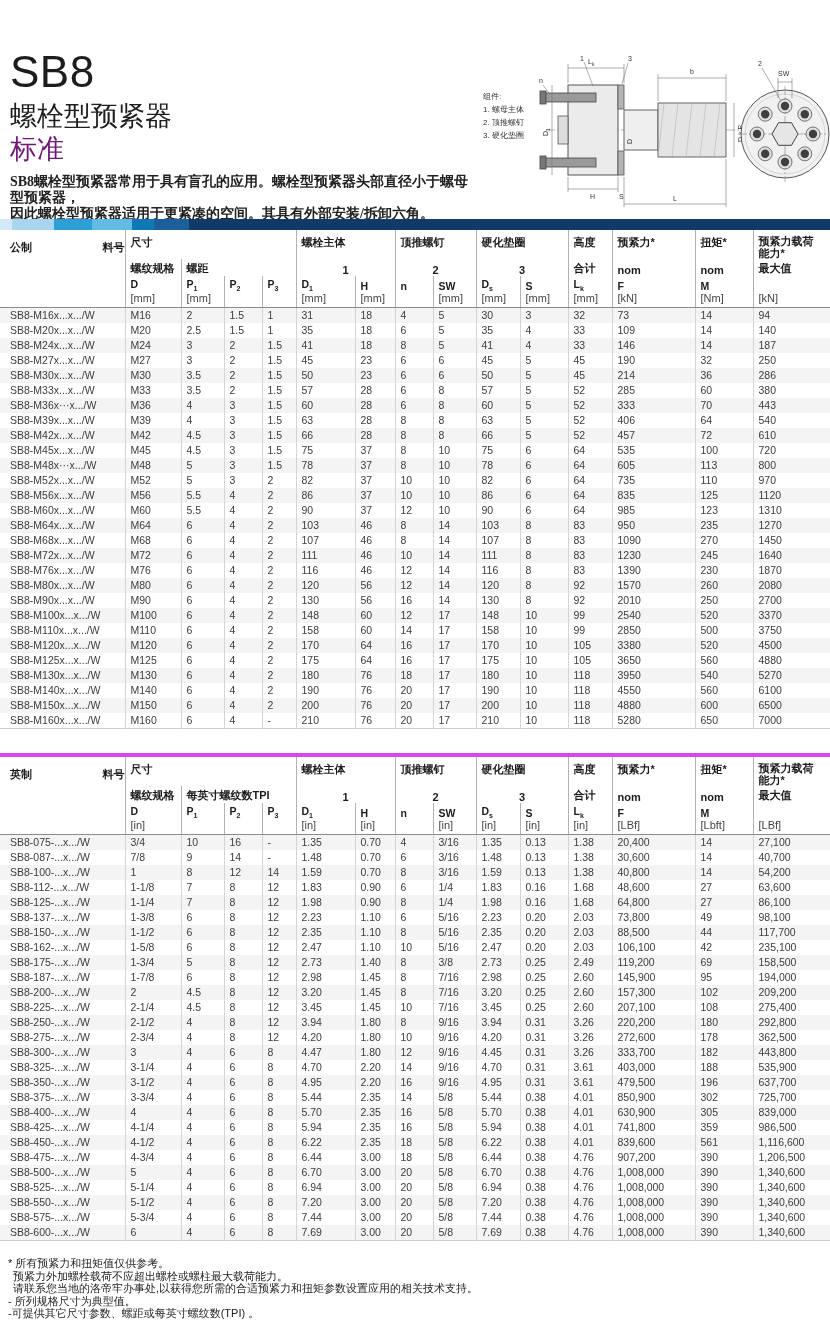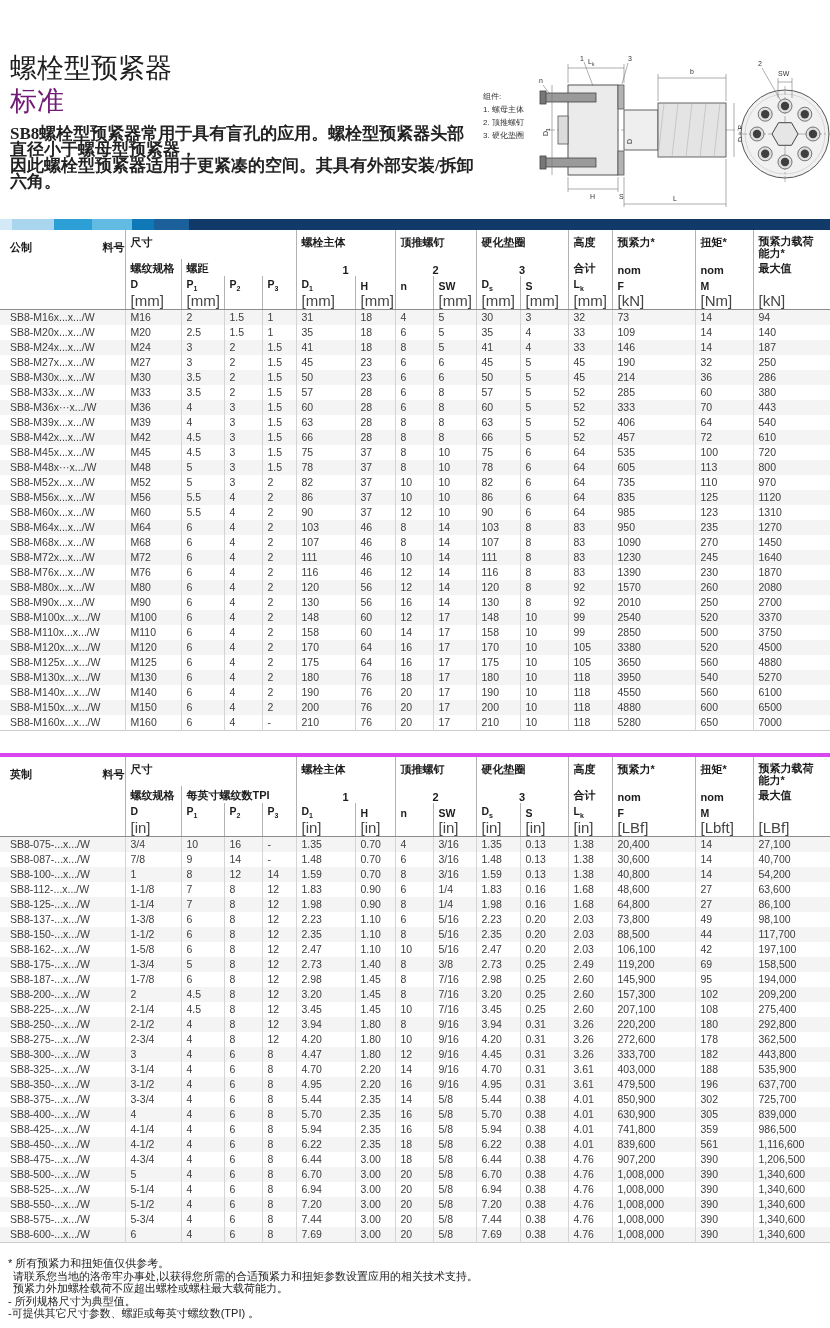--- a/index.html
+++ b/index.html
@@ -4,21 +4,21 @@
 <style>
   html,body{margin:0;padding:0;background:#fff;}
   body{width:830px;height:1328px;overflow:hidden;font-family:"Liberation Sans",sans-serif;position:relative;color:#222;}
   .page{position:relative;width:830px;height:1328px;background:#fff;}
 
   
   .title-block{position:absolute;left:10px;top:48px;width:470px;}
   .main-title{font-size:44px;font-weight:400;line-height:48px;color:#1d1d1d;letter-spacing:.5px;}
   .sub-title{font-size:27px;font-weight:400;line-height:33px;color:#1d1d1d;margin-top:4px;}
   .sub-title2{font-size:27px;font-weight:400;line-height:33px;color:#701a75;}
-  .description{margin-top:8px;font-family:"Liberation Serif",serif;font-weight:700;font-size:17px;line-height:16px;color:#222;}
+  .description{margin-top:8px;font-family:"Liberation Serif",serif;font-weight:700;font-size:14px;line-height:16px;color:#222;}
 
   
   .drawing-wrap{position:absolute;left:483px;top:52px;width:347px;height:165px;}
   .components{position:absolute;left:0;top:38px;font-size:8px;line-height:13px;color:#333;width:58px;}
   .drawing-svg{position:absolute;left:55px;top:0;}
   .dim{stroke:#777;stroke-width:.6;fill:none;}
   .cl{stroke:#888;stroke-width:.6;stroke-dasharray:9,2,2,2;fill:none;}
   .svgtxt{font-size:7px;fill:#333;font-family:"Liberation Sans",sans-serif;}
   .ssub{font-size:5px;}
 
@@ -30,21 +30,21 @@
   table{border-collapse:collapse;table-layout:fixed;width:830px;}
   .t-metric{position:absolute;left:0;top:230px;}
   .t-imperial{position:absolute;left:0;top:753px;border-top:4px solid #d946ef;}
   thead th{font-weight:bold;text-align:left;padding:0 0 0 5px;font-size:11px;color:#1b1b1b;
            border-left:1px solid #b2b2b2;white-space:nowrap;overflow:hidden;}
   thead th.corner{border-left:none;vertical-align:top;padding:0;}
   .corner-box{height:70px;display:flex;justify-content:space-between;padding:5px 0 1px 10px;box-sizing:border-box;}
   tr.hr1{height:26px;}tr.hr1 th{vertical-align:top;padding-top:5px;}
   tr.hr2{height:17px;}tr.hr2 th{vertical-align:bottom;font-size:11px;margin-left:8px;}
   tr.hr3{height:16px;}tr.hr3 th{vertical-align:bottom;font-size:10.5px;}
-  tr.hr4{height:15px;}tr.hr4 th{vertical-align:top;font-weight:normal;font-size:15px;color:#444;
+  tr.hr4{height:15px;}tr.hr4 th{vertical-align:top;font-weight:normal;font-size:11px;color:#444;
           border-bottom:1px solid #8c8c8c;}
   thead th.corner{border-bottom:1px solid #8c8c8c;}
   th.num{text-align:center;font-size:10px;padding:0;}
   th.cap{line-height:12px;padding-top:4px;}
   sub{font-size:7px;}
   tbody td{height:15px;line-height:15px;padding:0 0 0 5px;font-size:10.5px;color:#3c3c3c;
            border-left:1px solid #d4d4d4;white-space:nowrap;overflow:hidden;}
   tbody td:first-child{border-left:none;padding-left:10px;}
   tbody tr:nth-child(odd){background:#f4f4f4;}
   table{border-bottom:1px solid #cccccc;}
@@ -52,20 +52,21 @@
   
   .footnotes{position:absolute;left:8px;top:1257px;font-size:11px;line-height:12.5px;color:#222;}
   .fn-indent{padding-left:5px;}
 </style>
 </head>
 <body>
 
 <div class="page">
 
   <div class="title-block">
+    <div class="main-title">SB8</div>
     <div class="sub-title">螺栓型预紧器</div>
     <div class="sub-title2">标准</div>
     <div class="description">
       <span>SB8螺栓型预紧器常用于具有盲孔的应用。螺栓型预紧器头部直径小于螺母型预紧器，</span><br>
       <span>因此螺栓型预紧器适用于更紧凑的空间。其具有外部安装/拆卸六角。</span>
     </div>
   </div>
 
   <div class="drawing-wrap">
     <div class="components">
@@ -934,21 +935,21 @@
           <td>12</td>
           <td>2.47</td>
           <td>1.10</td>
           <td>10</td>
           <td>5/16</td>
           <td>2.47</td>
           <td>0.20</td>
           <td>2.03</td>
           <td>106,100</td>
           <td>42</td>
-          <td>197,100</td>
+          <td>235,100</td>
         </tr>
         <tr>
           <td>SB8-175-...x.../W</td>
           <td>1-3/4</td>
           <td>5</td>
           <td>8</td>
           <td>12</td>
           <td>2.73</td>
           <td>1.40</td>
           <td>8</td>
@@ -1264,19 +1265,19 @@
           <td>4.76</td>
           <td>1,008,000</td>
           <td>390</td>
           <td>1,340,600</td>
         </tr>
       </tbody>
   </table>
 
   <div class="footnotes">
     <div>* 所有预紧力和扭矩值仅供参考。</div>
+    <div class="fn-indent">预紧力外加螺栓载荷不应超出螺栓或螺柱最大载荷能力。</div>
     <div class="fn-indent">请联系您当地的洛帝牢办事处,以获得您所需的合适预紧力和扭矩参数设置应用的相关技术支持。</div>
-    <div class="fn-indent">预紧力外加螺栓载荷不应超出螺栓或螺柱最大载荷能力。</div>
     <div>- 所列规格尺寸为典型值。</div>
     <div>-可提供其它尺寸参数、螺距或每英寸螺纹数(TPI) 。</div>
   </div>
 
 </div>
 
 </body></html>

